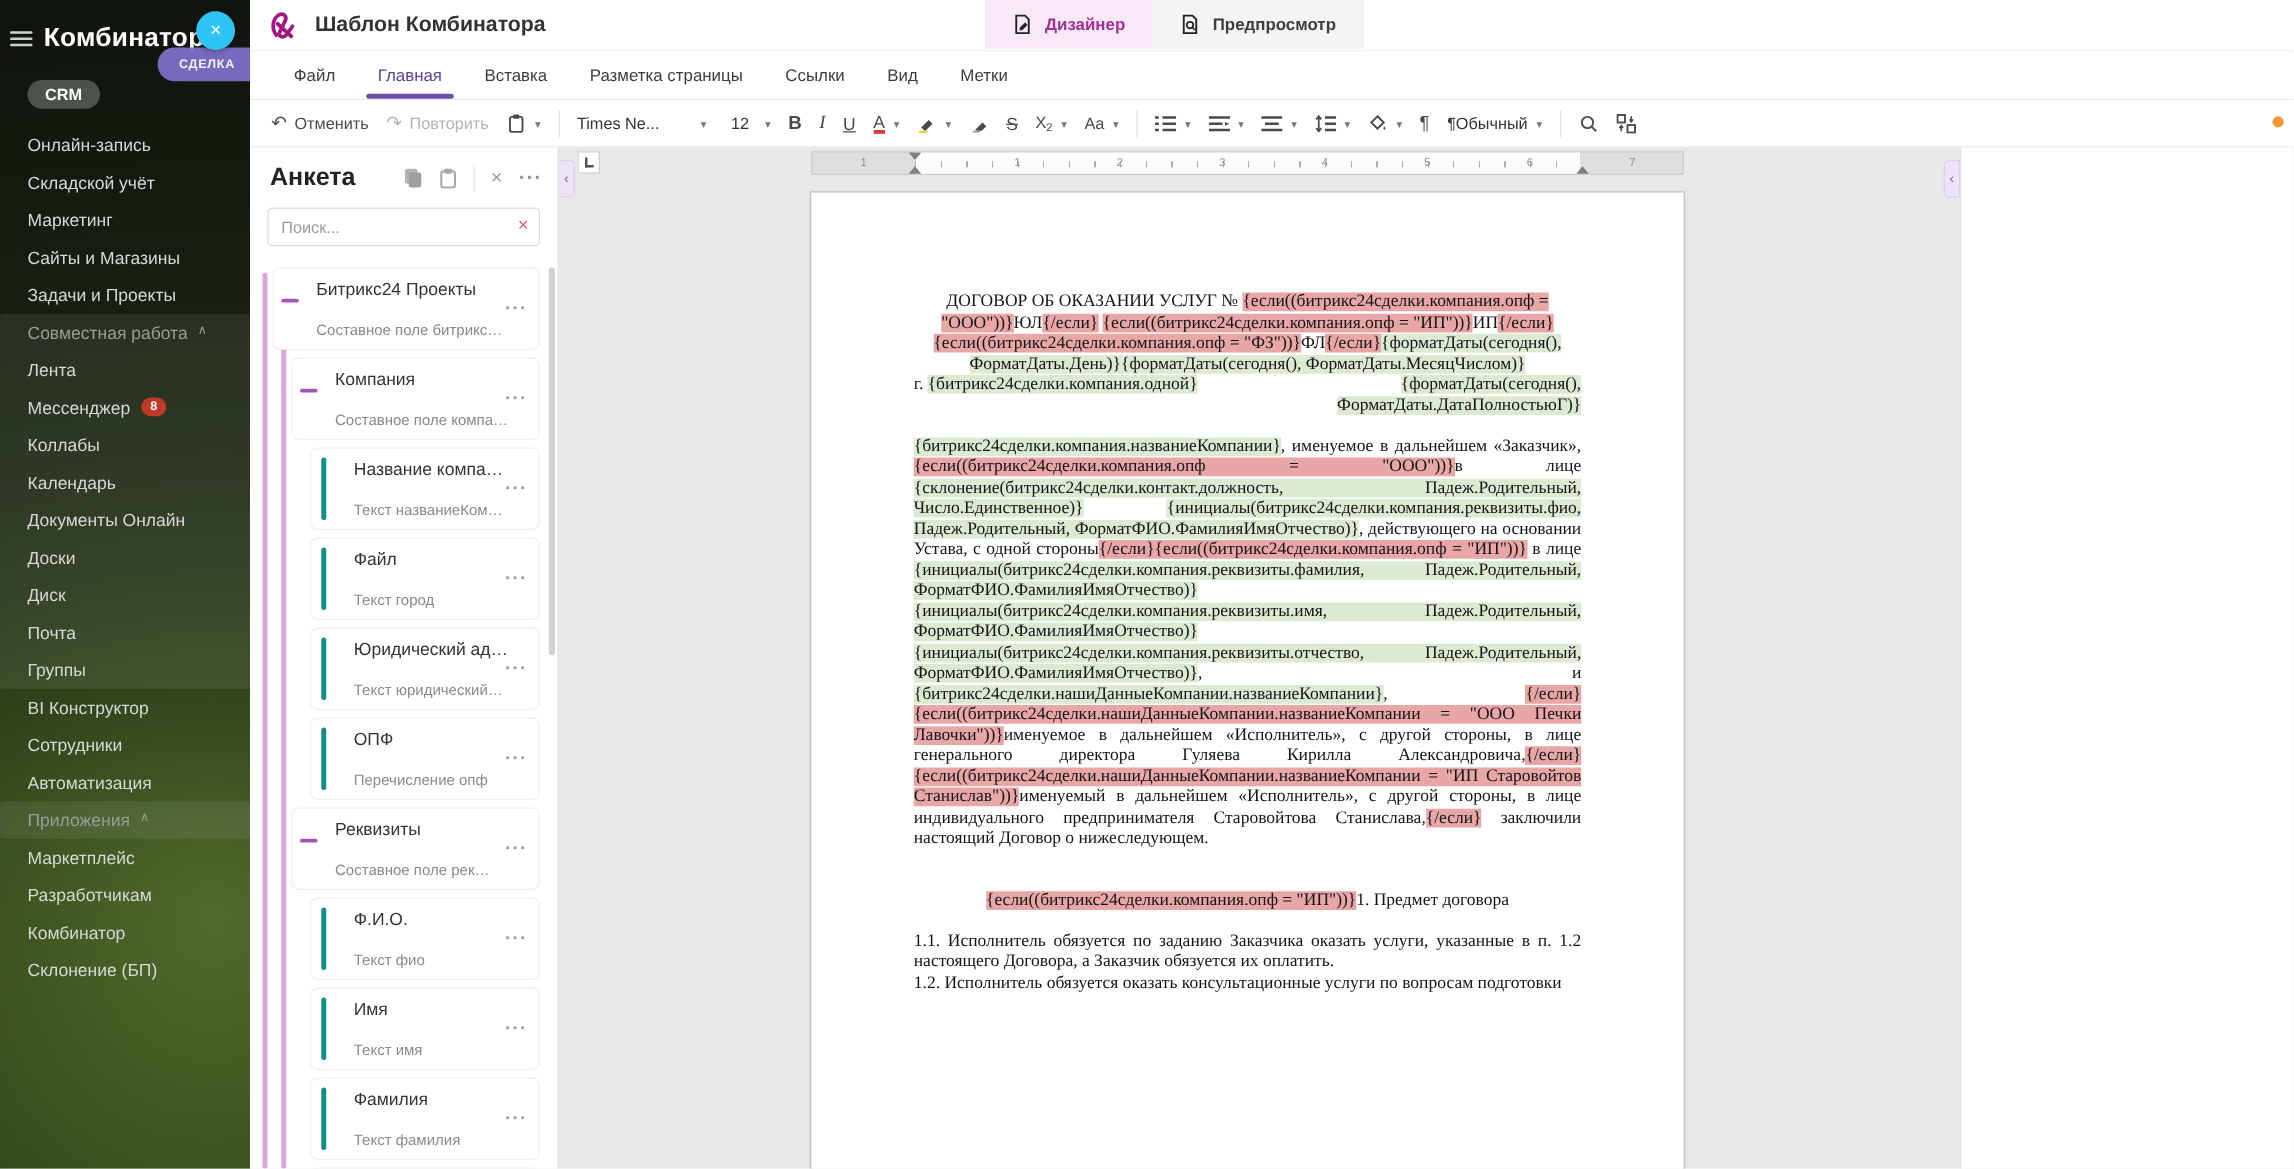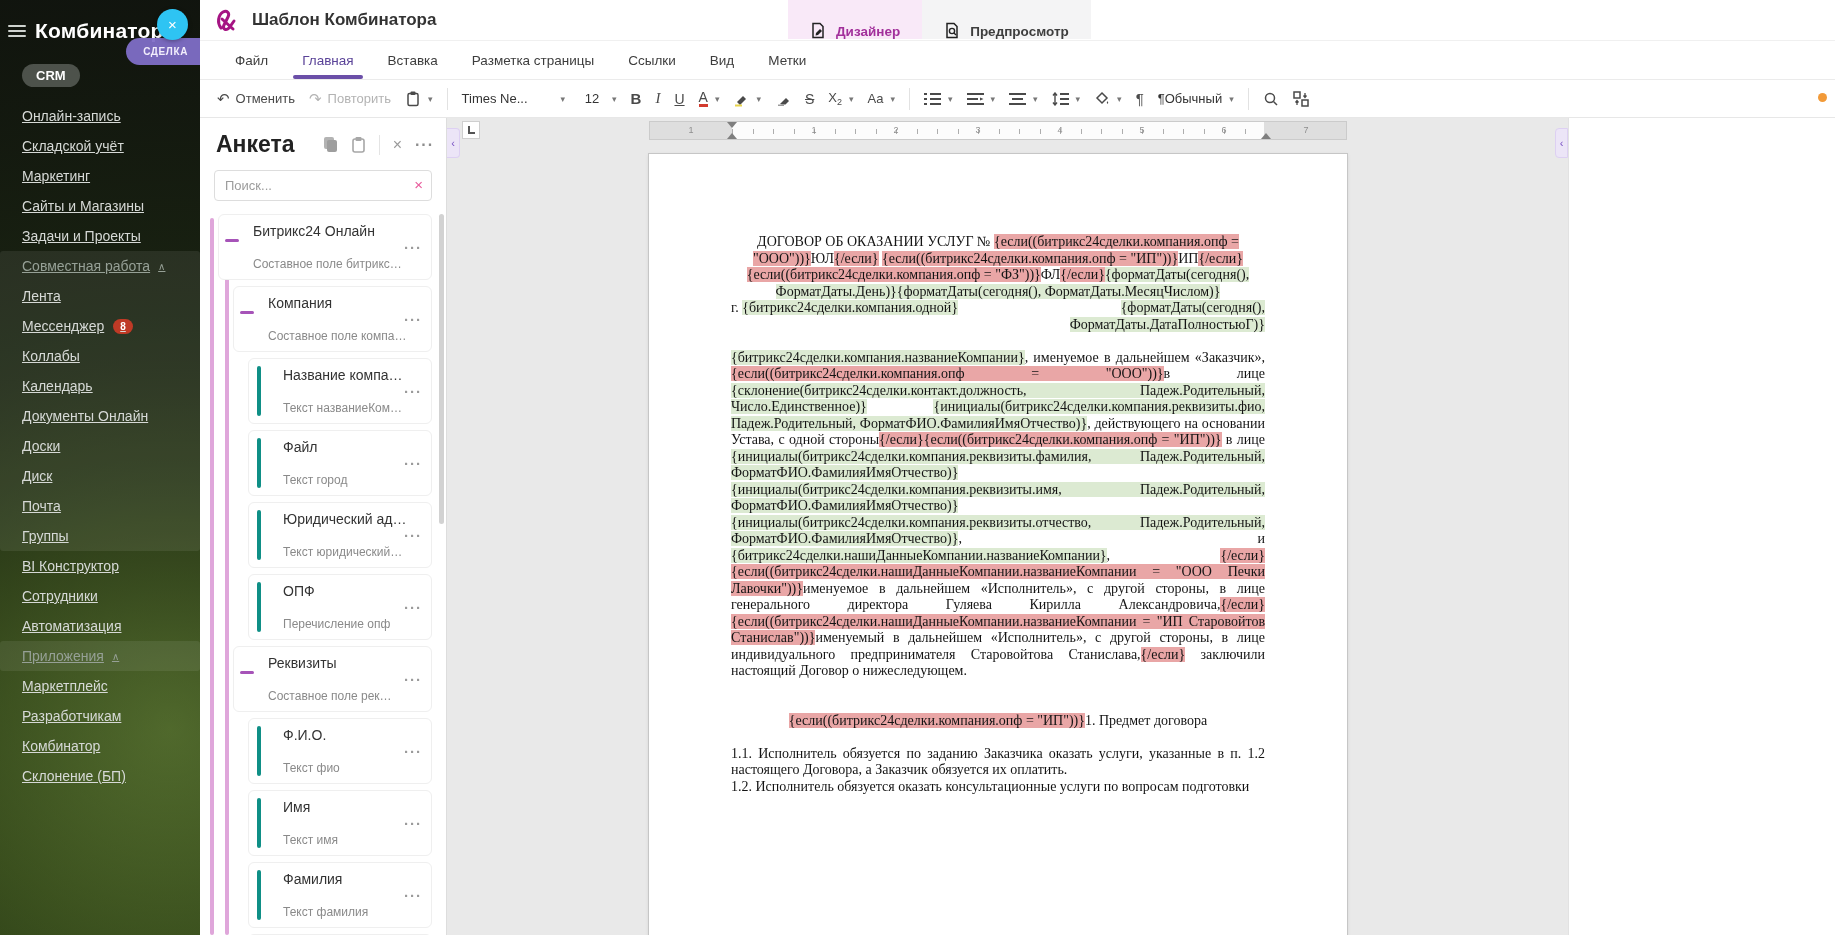--- a/index.html
+++ b/index.html
@@ -28,37 +28,37 @@
   .crm-pill {
     display:inline-block; margin:16px 0 0 22px; background:rgba(125,131,125,.55);
     color:#fff; font-size:13px; font-weight:bold; padding:4px 14px; border-radius:14px; cursor:pointer;
   }
   .deal-btn {
     position:absolute; right:0; top:38px; background:rgba(127,110,199,.95); color:#f2eefc;
     font-size:10px; font-weight:bold; letter-spacing:.6px; padding:8px 12px 8px 17px;
     border-radius:16px 0 0 16px; cursor:pointer;
   }
   .side-menu { margin-top:14px; font-size:14px; }
-  .side-item { padding:7px 10px 7px 22px; color:#d6d9d6; cursor:pointer; white-space:nowrap; display:flex; align-items:center;text-decoration:underline; }
+  .side-item { padding:7px 10px 7px 22px; color:#d6d9d6; cursor:pointer; white-space:nowrap; display:flex; align-items:flex-start; }
   .side-section { color:#96a096; }
   .sec-caret { margin-left:8px; font-size:10px; color:#96a096; }
   .side-group { background:rgba(255,255,255,.08); border-radius:3px; }
   .badge {
     background:#bf3a26; color:#fff; font-size:10px; font-weight:bold;
     border-radius:9px; padding:2px 7px; margin-left:9px;
   }
 
   
   .main { position:absolute; left:200px; top:0; right:0; bottom:0; background:#fff; }
 
   .app-header { position:relative; height:40px; display:flex; align-items:center; padding-left:14px; }
   .app-logo { margin-right:12px; display:flex; }
   .app-title { font-size:17px; font-weight:bold; color:#333; }
   .mode-switch { position:absolute; left:588px; top:0; height:39px; display:flex; }
-  .mode-btn { display:flex; align-items:flex-end; gap:9px; padding:0 22px; font-size:13.5px; cursor:pointer; }
+  .mode-btn { display:flex; align-items:center; gap:9px; padding:0 22px; font-size:13.5px; cursor:pointer; }
   .mode-designer { background:#f9e9f8; color:#a2309b; font-weight:bold; }
   .mode-preview { background:#f4f4f5; color:#3e3e3e; font-weight:bold; }
 
   .menu-row { height:40px; border-top:1px solid #f0f0f0; border-bottom:1px solid #ebebeb; display:flex; align-items:flex-end; padding-left:18px; gap:0; }
   .tab { position:relative; padding:11px 17px; font-size:13.5px; color:#3d3d3d; cursor:pointer; }
   .tab.active { color:#5a4398; }
   .tab.active::after { content:""; position:absolute; left:8px; right:8px; bottom:0; height:4px; border-radius:2px; background:#6b4fa8; }
 
   .toolbar { position:relative; height:38px; border-bottom:1px solid #e7e7e7; display:flex; align-items:center; padding:0 10px; color:#4a4a4a; }
   .tbtn { display:flex; align-items:center; gap:6px; padding:4px 7px; border-radius:3px; font-size:13px; cursor:pointer; white-space:nowrap; }
@@ -77,21 +77,21 @@
   .stylebox { color:#333; }
   .orange-dot { position:absolute; right:8px; top:13px; width:9px; height:9px; border-radius:50%; background:#f29a38; }
   svg.ic { display:block; }
 
   
   .workspace { position:absolute; left:0; top:118px; right:0; bottom:0; background:#e9e9e9; }
 
   
   .anketa { position:absolute; left:0; top:0; width:247px; bottom:0; background:#fff; border-right:1px solid #ddd; }
   .anketa-header { display:flex; align-items:center; padding:13px 12px 8px 16px; }
-  .anketa-title { font-size:23px; font-weight:bold; color:#222; margin-right:auto; }
+  .anketa-title { font-size:20px; font-weight:bold; color:#222; margin-right:auto; }
   .ah-ic { margin-left:13px; color:#a7a7a7; cursor:pointer; display:flex; align-items:center; }
   .ah-sep { width:1px; height:20px; background:#e4e4e4; margin-left:13px; }
   .dots { color:#8d8d8d; font-size:16px; letter-spacing:1px; font-weight:bold; }
   .anketa-search { margin:4px 14px 10px 14px; position:relative; }
   .anketa-search input {
     width:100%; height:31px; border:1px solid #ddd; border-radius:4px;
     padding:0 28px 0 10px; font-size:13px; color:#555; outline:none; font-family:inherit;
   }
   .anketa-search input::placeholder { color:#9c9c9c; }
   .clear-x { position:absolute; right:9px; top:6px; color:#e85a9b; font-size:15px; cursor:pointer; }
@@ -468,21 +468,21 @@
       </div>
       <div class="anketa-search">
         <input type="text" placeholder="Поиск..." style="">
         <span class="clear-x">×</span>
       </div>
       <div class="fields">
         <div class="gline gline1"></div>
         <div class="gline gline2"></div>
       <div class="fcard lv0">
             <span class="fdash"></span>
-            <div class="ftitle">Битрикс24 Онлайн</div>
+            <div class="ftitle">Битрикс24 Проекты</div>
             <div class="fsub">Составное поле битрикс…</div>
             <span class="fmenu">···</span>
           </div>
           <div class="fcard lv1">
             <span class="fdash"></span>
             <div class="ftitle">Компания</div>
             <div class="fsub">Составное поле компа…</div>
             <span class="fmenu">···</span>
           </div>
           <div class="fcard lv2">

